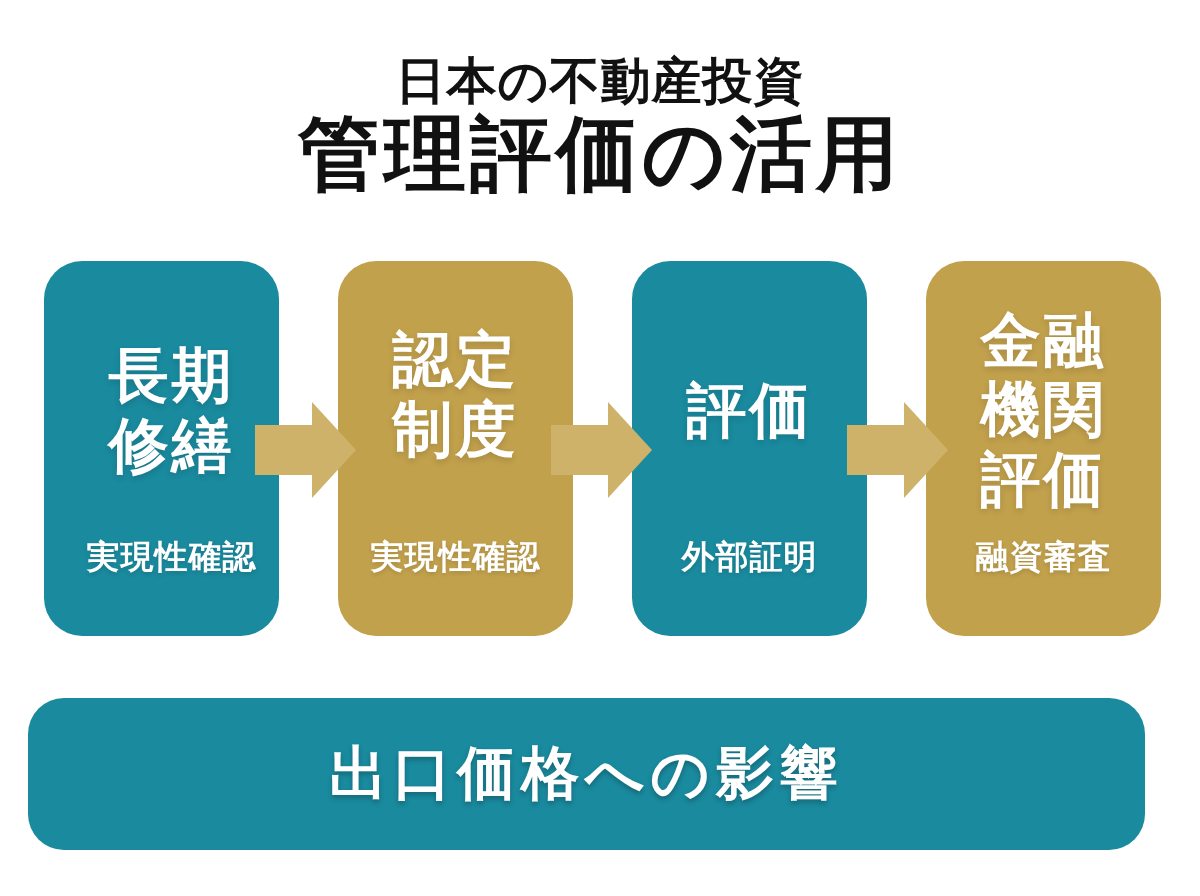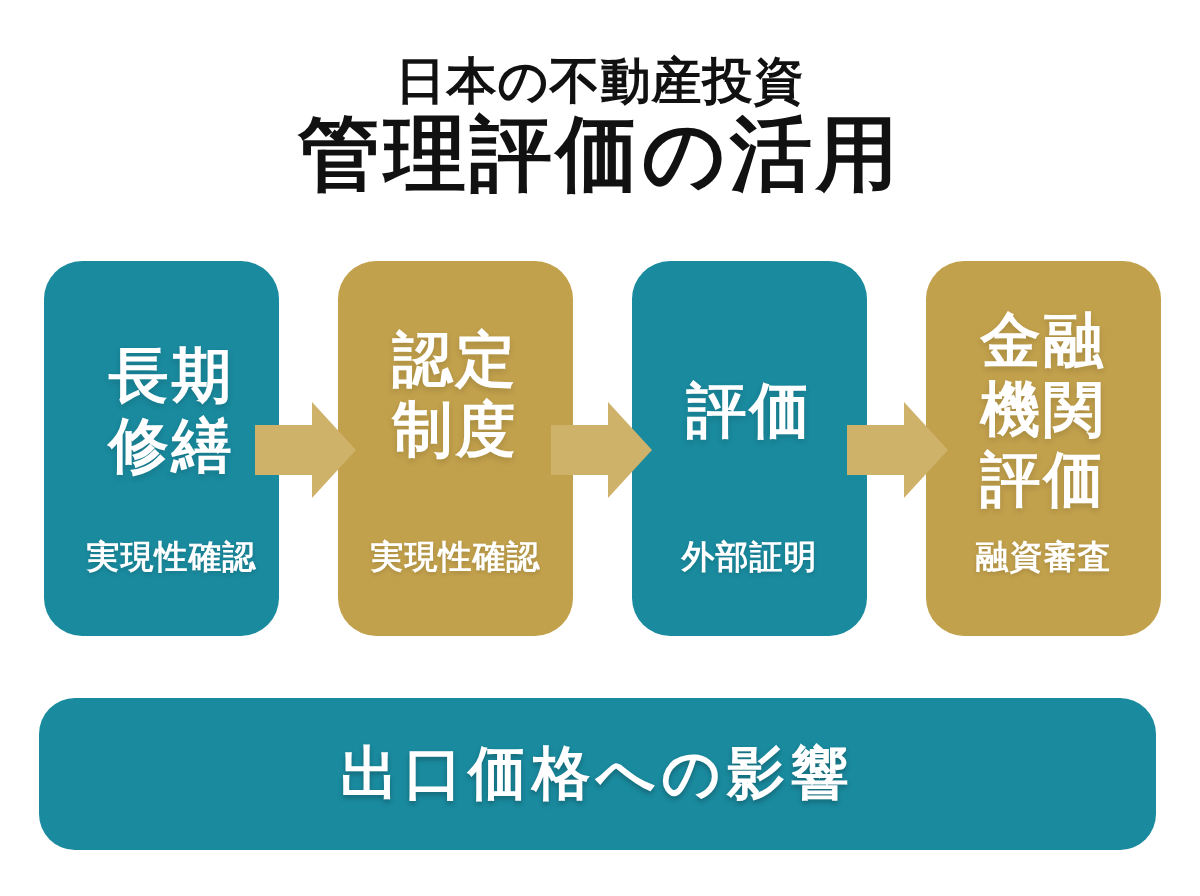--- a/index.html
+++ b/index.html
@@ -80,21 +80,21 @@
   .arrow-head {
     position: absolute; left: 57px; top: 0;
     width: 0; height: 0;
     border-top: 48px solid transparent;
     border-bottom: 48px solid transparent;
     border-left: 44px solid var(--arrow-gold, #cfb269);
   }
 
   
   .bottom-bar {
-    position: absolute; left: 39px; top: 698px;
+    position: absolute; left: 28px; top: 698px;
     width: 1117px; height: 152px;
     background: var(--teal, #1a8a9e);
     border-radius: 36px;
     display: flex; align-items: center; justify-content: center;
   }
   .bottom-bar .bar-label {
     color: var(--text-light, #ffffff);
     font-size: 58px; font-weight: 800;
     letter-spacing: 6px;
     text-shadow: 0 3px 5px rgba(0,0,0,0.25);

